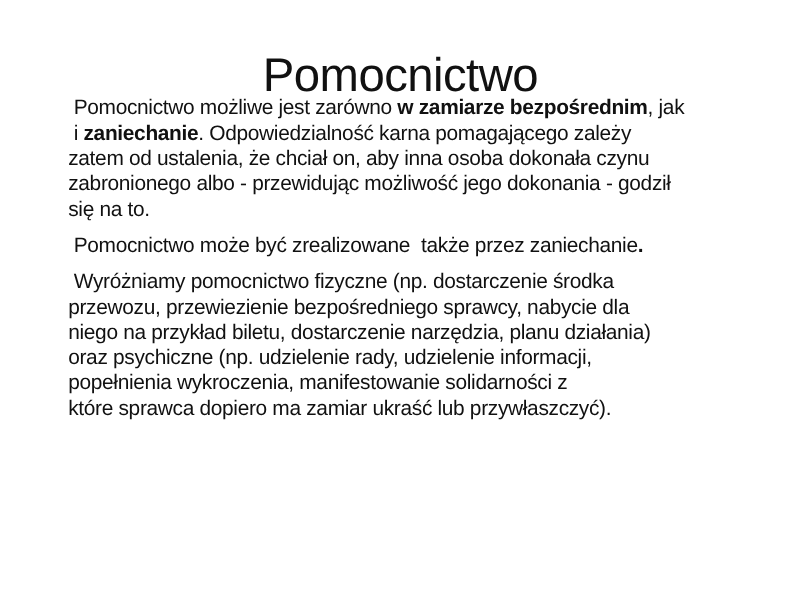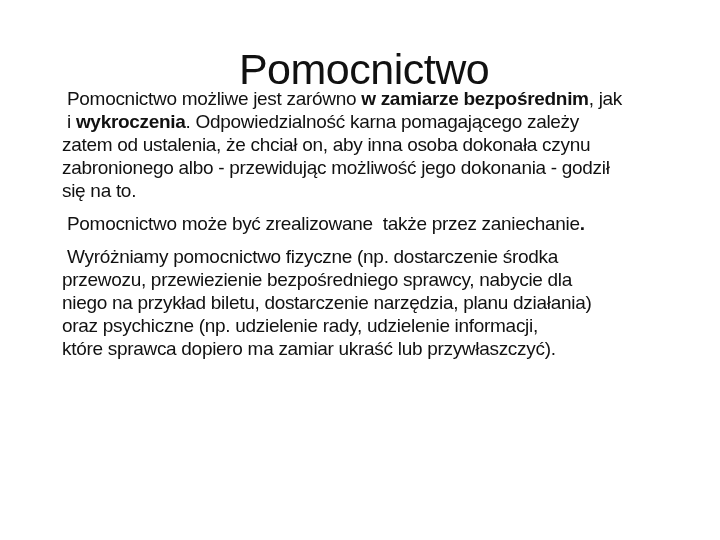--- a/index.html
+++ b/index.html
@@ -48,29 +48,30 @@
   }
 </style>
 </head>
 <body>
 
 <div class="slide">
   <h1 class="title">Pomocnictwo</h1>
   <div class="body-text">
       <div class="para">
         <div class="line"><span> Pomocnictwo możliwe jest zarówno </span><span class="bold">w zamiarze bezpośrednim</span><span>, jak</span></div>
-        <div class="line"><span> i </span><span class="bold">wykroczenia</span><span>. Odpowiedzialność karna pomagającego zależy</span></div>
+        <div class="line"><span> i </span><span class="bold">zaniechanie</span><span>. Odpowiedzialność karna pomagającego zależy</span></div>
         <div class="line"><span>zatem od ustalenia, że chciał on, aby inna osoba dokonała czynu</span></div>
         <div class="line"><span>zabronionego albo - przewidując możliwość jego dokonania - godził</span></div>
         <div class="line"><span>się na to.</span></div>
       </div>
       <div class="para">
         <div class="line"><span> Pomocnictwo może być zrealizowane  także przez zaniechanie</span><span class="bold">.</span></div>
       </div>
       <div class="para">
         <div class="line"><span> Wyróżniamy pomocnictwo fizyczne (np. dostarczenie środka</span></div>
         <div class="line"><span>przewozu, przewiezienie bezpośredniego sprawcy, nabycie dla</span></div>
         <div class="line"><span>niego na przykład biletu, dostarczenie narzędzia, planu działania)</span></div>
         <div class="line"><span>oraz psychiczne (np. udzielenie rady, udzielenie informacji,</span></div>
+        <div class="line"><span>popełnienia wykroczenia, manifestowanie solidarności z</span></div>
         <div class="line"><span>które sprawca dopiero ma zamiar ukraść lub przywłaszczyć).</span></div>
       </div>
     </div>
 </div>
 
 </body></html>

